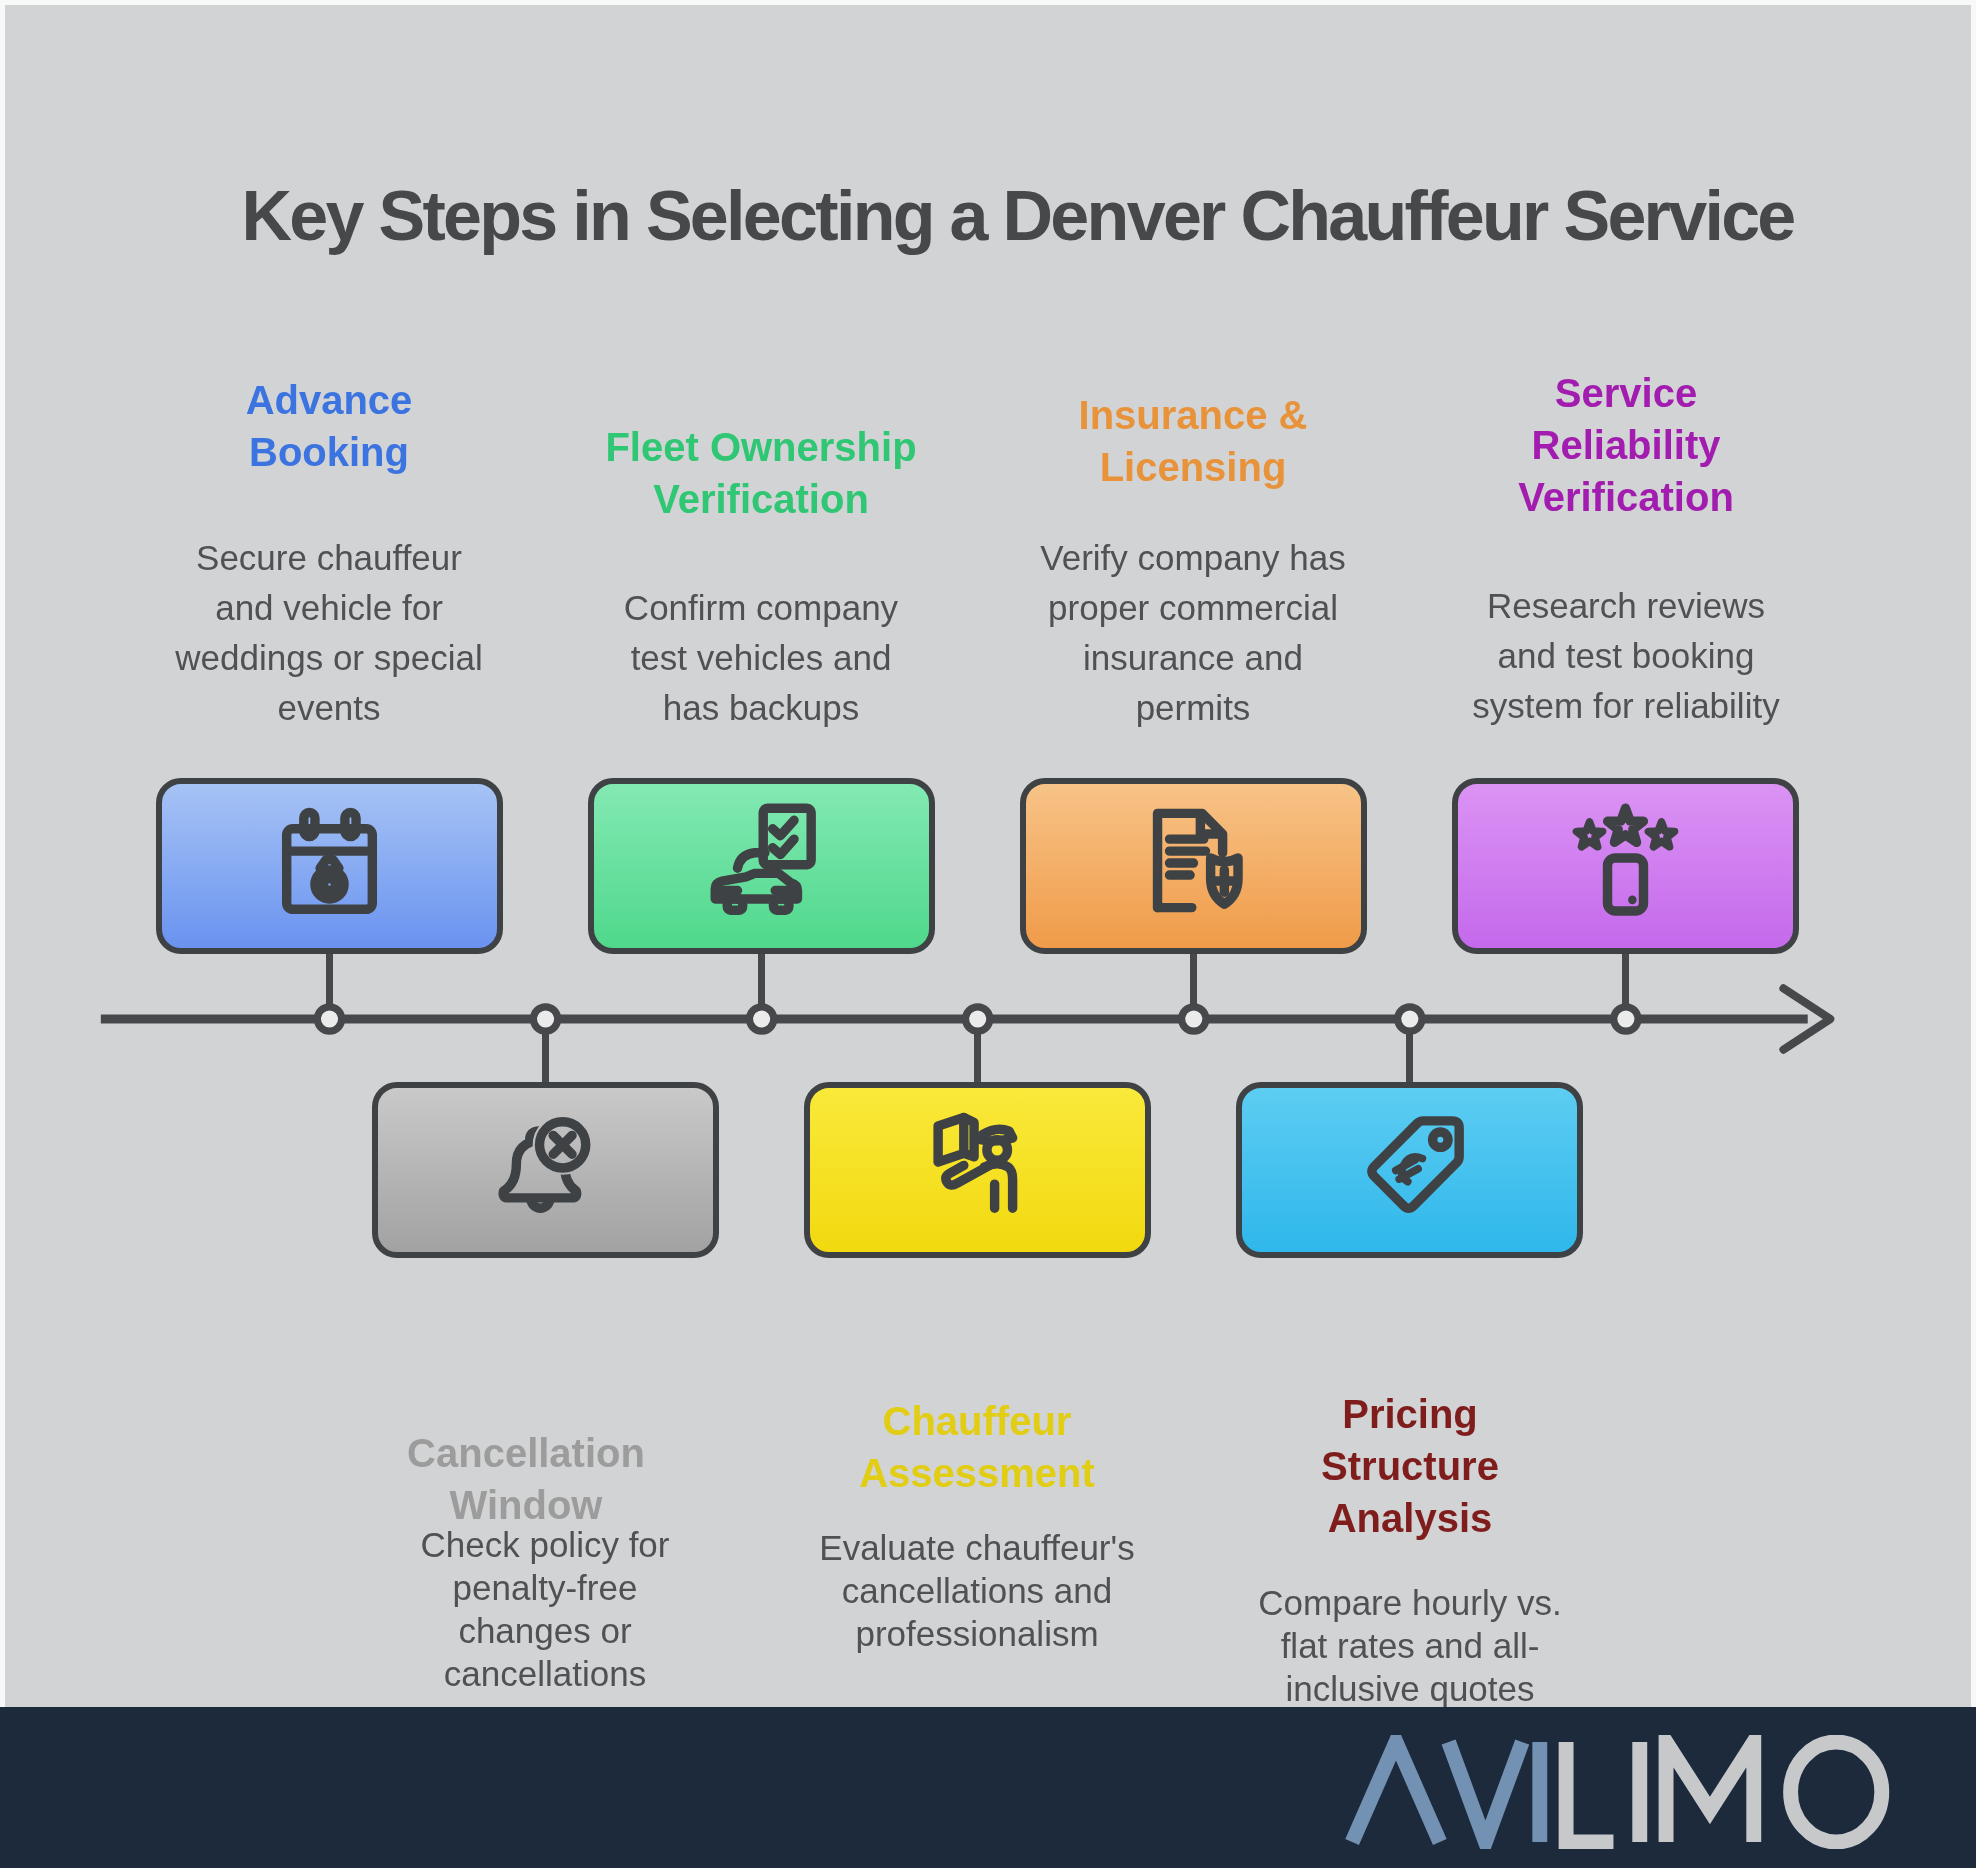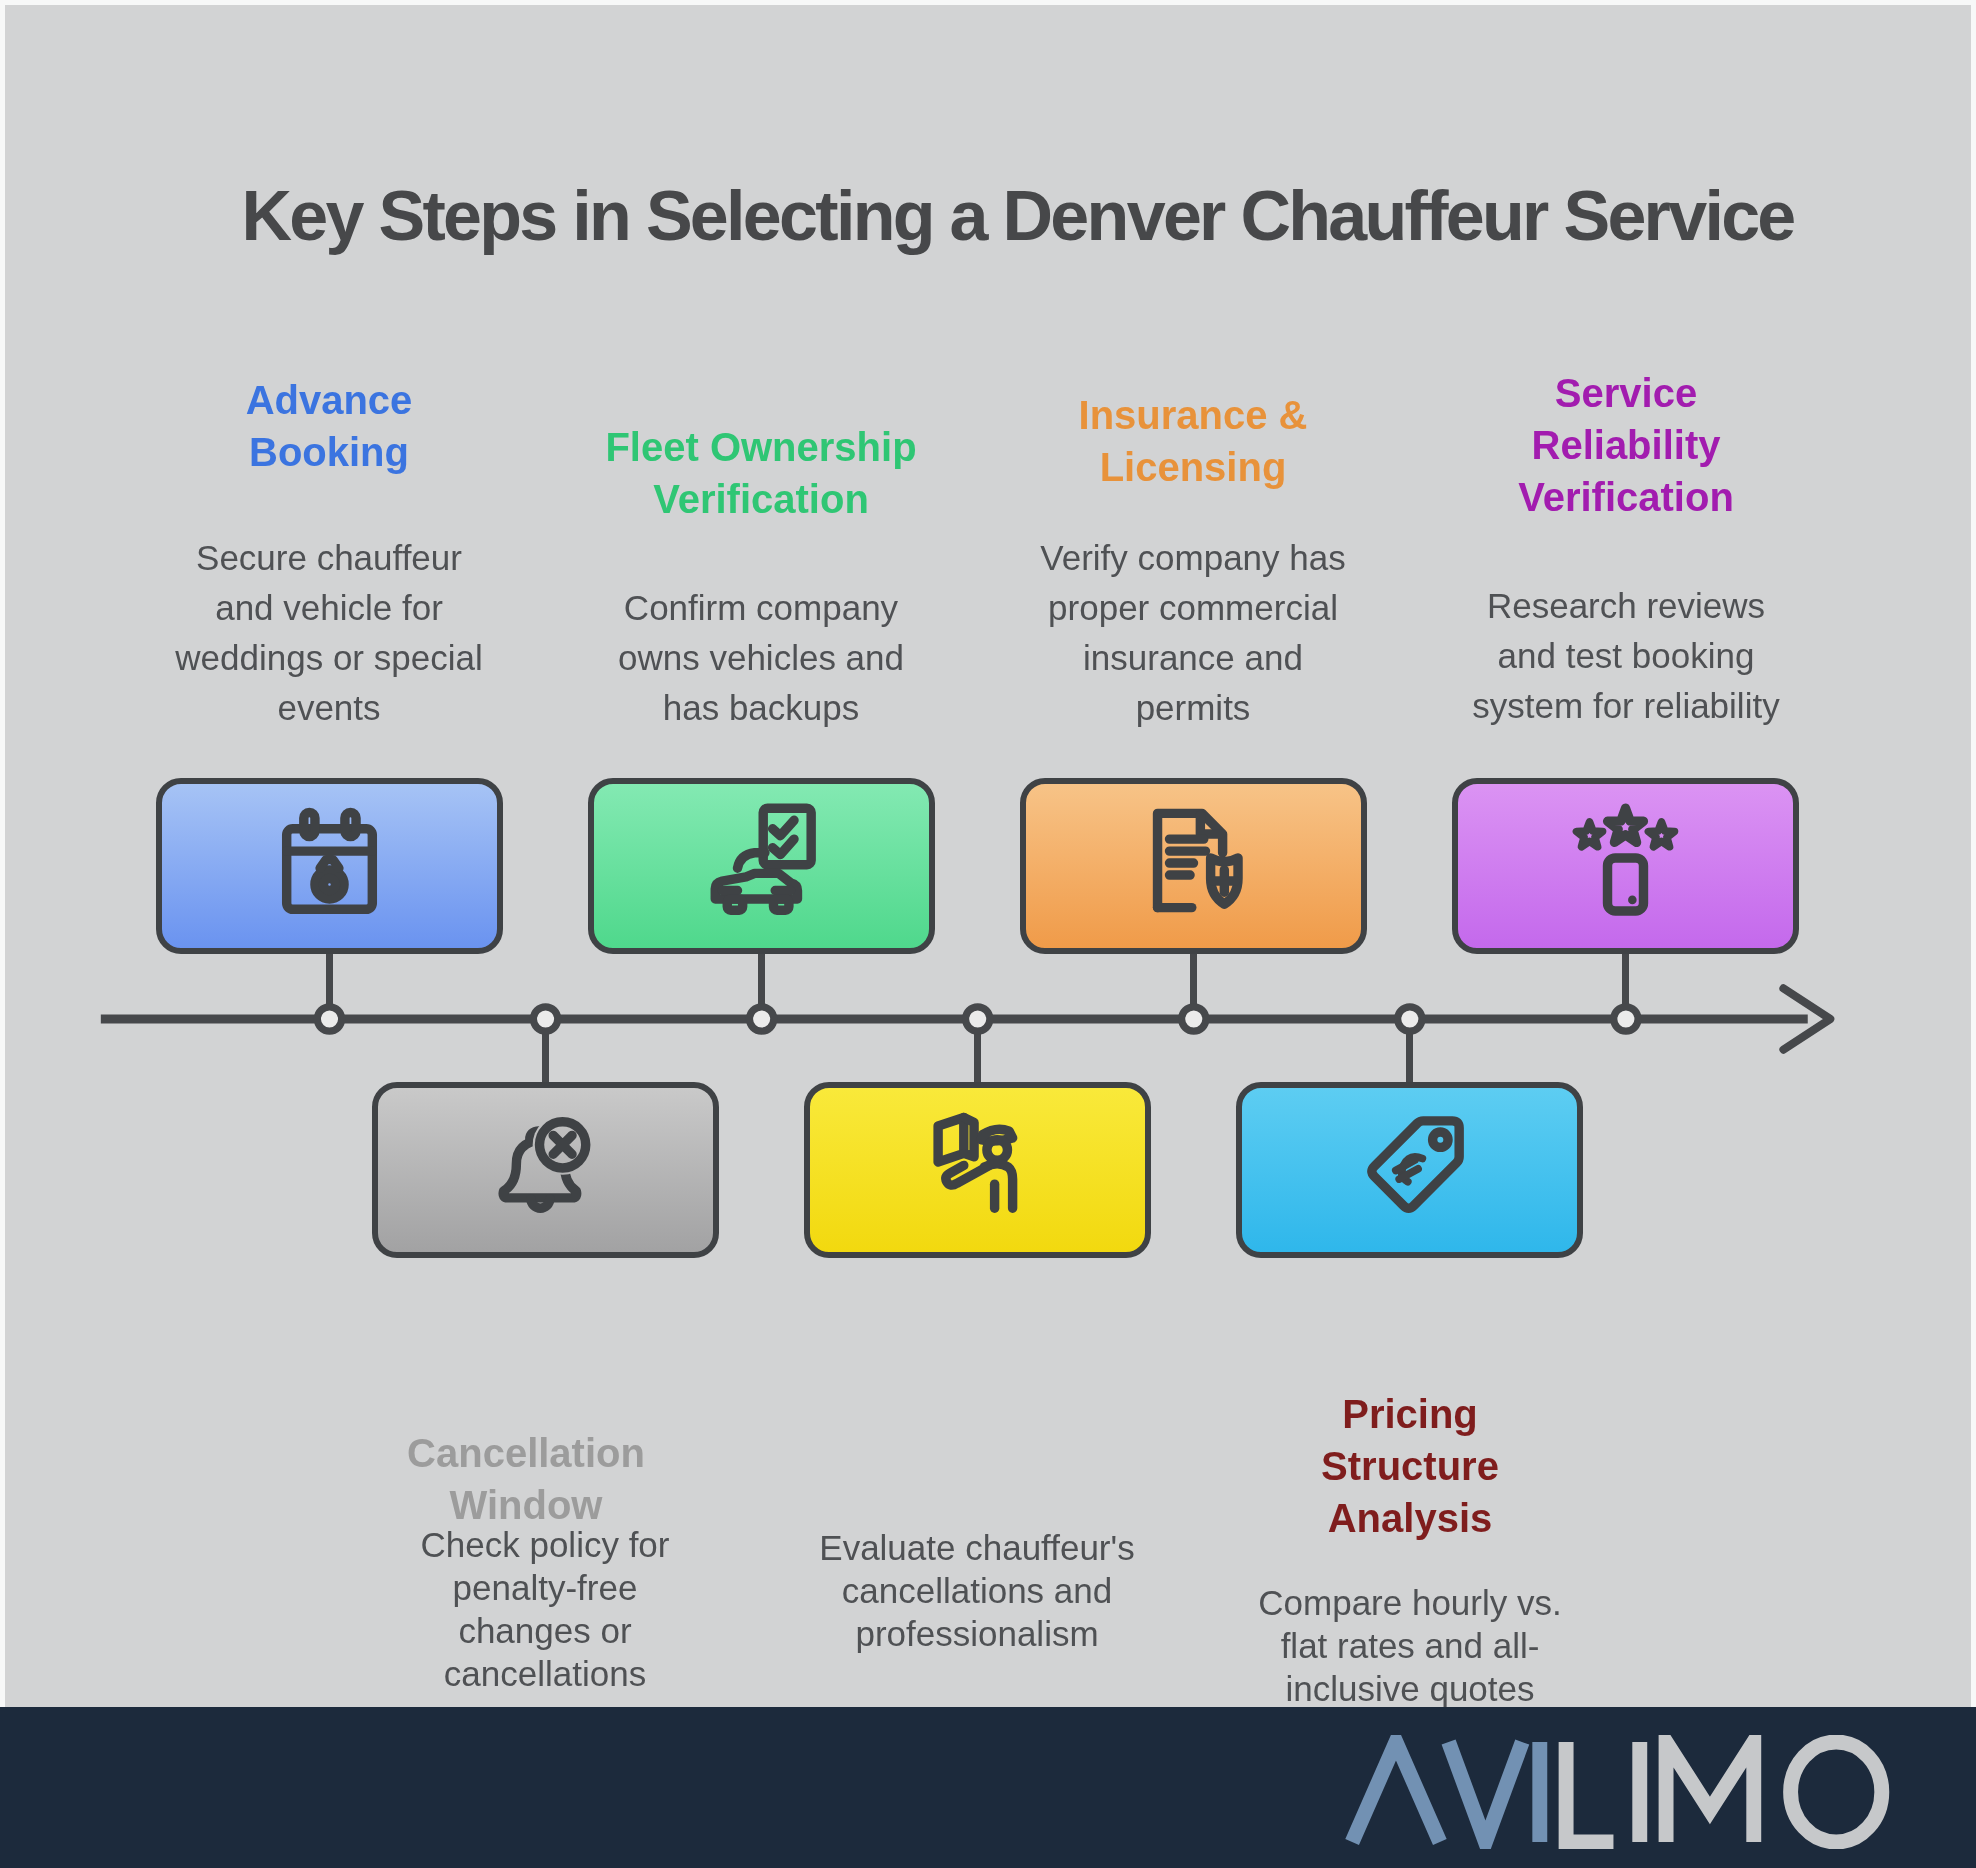--- a/index.html
+++ b/index.html
@@ -34,21 +34,21 @@
   <div class="heading" style="left: 131px; top: 374px; color: rgb(59, 116, 224);">Advance
 Booking</div>
   <div class="body-txt" style="left:131px;top:533px">Secure chauffeur
 and vehicle for
 weddings or special
 events</div>
 
   <div class="heading" style="left: 563px; top: 421px; color: rgb(47, 198, 116);">Fleet Ownership
 Verification</div>
   <div class="body-txt" style="left:563px;top:583px">Confirm company
-owns vehicles and
+test vehicles and
 has backups</div>
 
   <div class="heading" style="left: 995px; top: 389px; color: rgb(232, 146, 58);">Insurance &amp;
 Licensing</div>
   <div class="body-txt" style="left:995px;top:533px">Verify company has
 proper commercial
 insurance and
 permits</div>
 
   <div class="heading" style="left: 1428px; top: 367px; color: #a21caf;">Service
@@ -166,20 +166,22 @@
     </svg>
   </div>
 
   <div class="heading" style="left: 328px; top: 1395px; color: rgb(156, 156, 156); margin-top: 32px;">Cancellation
 Window</div>
   <div class="body-txt body-bottom" style="left:347px;top:1523px">Check policy for
 penalty-free
 changes or
 cancellations</div>
 
+  <div class="heading" style="left: 779px; top: 1395px; color: rgb(226, 205, 21);">Chauffeur
+Assessment</div>
   <div class="body-txt body-bottom" style="left:779px;top:1526px">Evaluate chauffeur's
 cancellations and
 professionalism</div>
 
   <div class="heading" style="left: 1212px; top: 1388px; color: #7f1d1d; text-align: center;">Pricing
 Structure
 Analysis</div>
   <div class="body-txt body-bottom" style="left:1212px;top:1581px">Compare hourly vs.
 flat rates and all-
 inclusive quotes</div>

